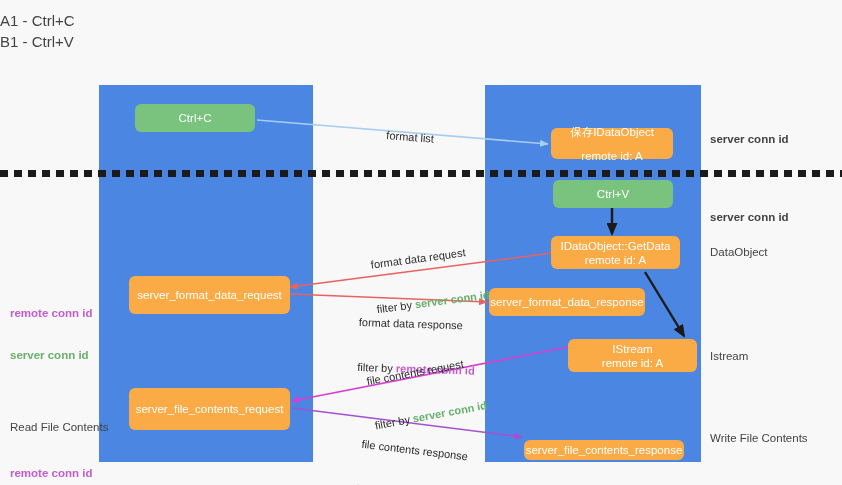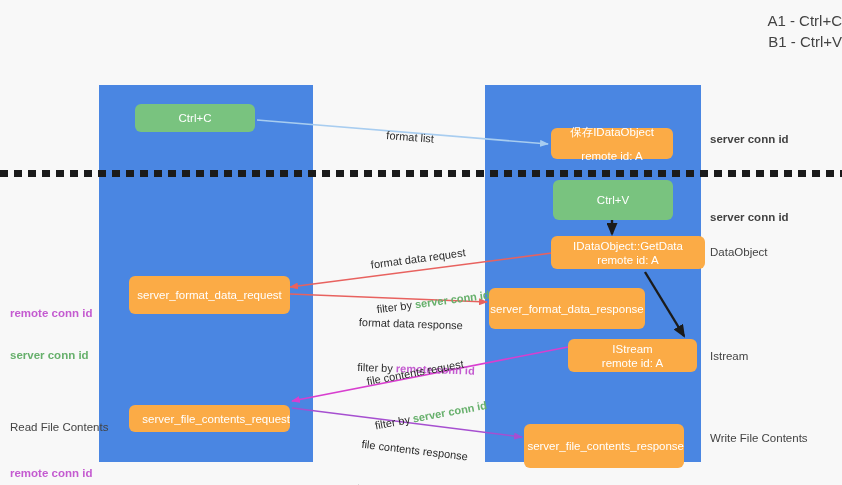--- a/index.html
+++ b/index.html
@@ -22,21 +22,21 @@
     width: 842px;
     height: 485px;
   }
 
   
   .title {
     position: absolute;
     left: 0;
     top: 10px;
     width: 842px;
-    text-align: right;
+    text-align: left;
     font-size: 15px;
     line-height: 21px;
     color: #434343;
     white-space: pre;
   }
 
   
   .col-header {
     position: absolute;
     text-align: center;
@@ -179,48 +179,48 @@
   </svg>
 
   <div class="box green" style="left:135px; top:104px; width:120px; height:28px;">
     <span>Ctrl+C</span>
   </div>
 
   <div class="box orange" style="left:129px; top:276px; width:161px; height:38px;">
     <span>server_format_data_request</span>
   </div>
 
-  <div class="box orange" style="left:129px; top:405px; width:161px; height:27px;align-items:flex-end;">
+  <div class="box orange" style="left:129px; top:388px; width:161px; height:42px;">
     <span>server_file_contents_request</span>
   </div>
 
   <div class="box orange" style="left:551px; top:128px; width:122px; height:31px;gap:10px;">
     <span>保存IDataObject</span>
     <span class="l2">remote id: A</span>
   </div>
 
-  <div class="box green" style="left:553px; top:180px; width:120px; height:40px;">
+  <div class="box green" style="left:553px; top:180px; width:120px; height:28px;">
     <span>Ctrl+V</span>
   </div>
 
-  <div class="box orange" style="left:551px; top:236px; width:154px; height:33px;">
+  <div class="box orange" style="left:551px; top:236px; width:129px; height:33px;">
     <span>IDataObject::GetData</span>
     <span class="l2">remote id: A</span>
   </div>
 
-  <div class="box orange" style="left:489px; top:288px; width:156px; height:41px;text-align:right;">
+  <div class="box orange" style="left:489px; top:288px; width:156px; height:28px;text-align:right;">
     <span>server_format_data_response</span>
   </div>
 
   <div class="box orange" style="left:568px; top:339px; width:129px; height:33px;">
     <span>IStream</span>
     <span class="l2">remote id: A</span>
   </div>
 
-  <div class="box orange" style="left:524px; top:424px; width:160px; height:44px;align-items:flex-end;">
+  <div class="box orange" style="left:524px; top:440px; width:160px; height:20px;">
     <span>server_file_contents_response</span>
   </div>
 
   <div class="dashed-line"></div>
 
   <div class="right-label c-green" style="left:710px; top:132px;">server conn id</div>
   <div class="right-label c-green" style="left:710px; top:210px;">server conn id</div>
   <div class="right-label" style="left:710px; top:245px;">DataObject</div>
   <div class="right-label" style="left:710px; top:349px;">Istream</div>
   <div class="right-label" style="left:710px; top:431px;">Write File Contents</div>

